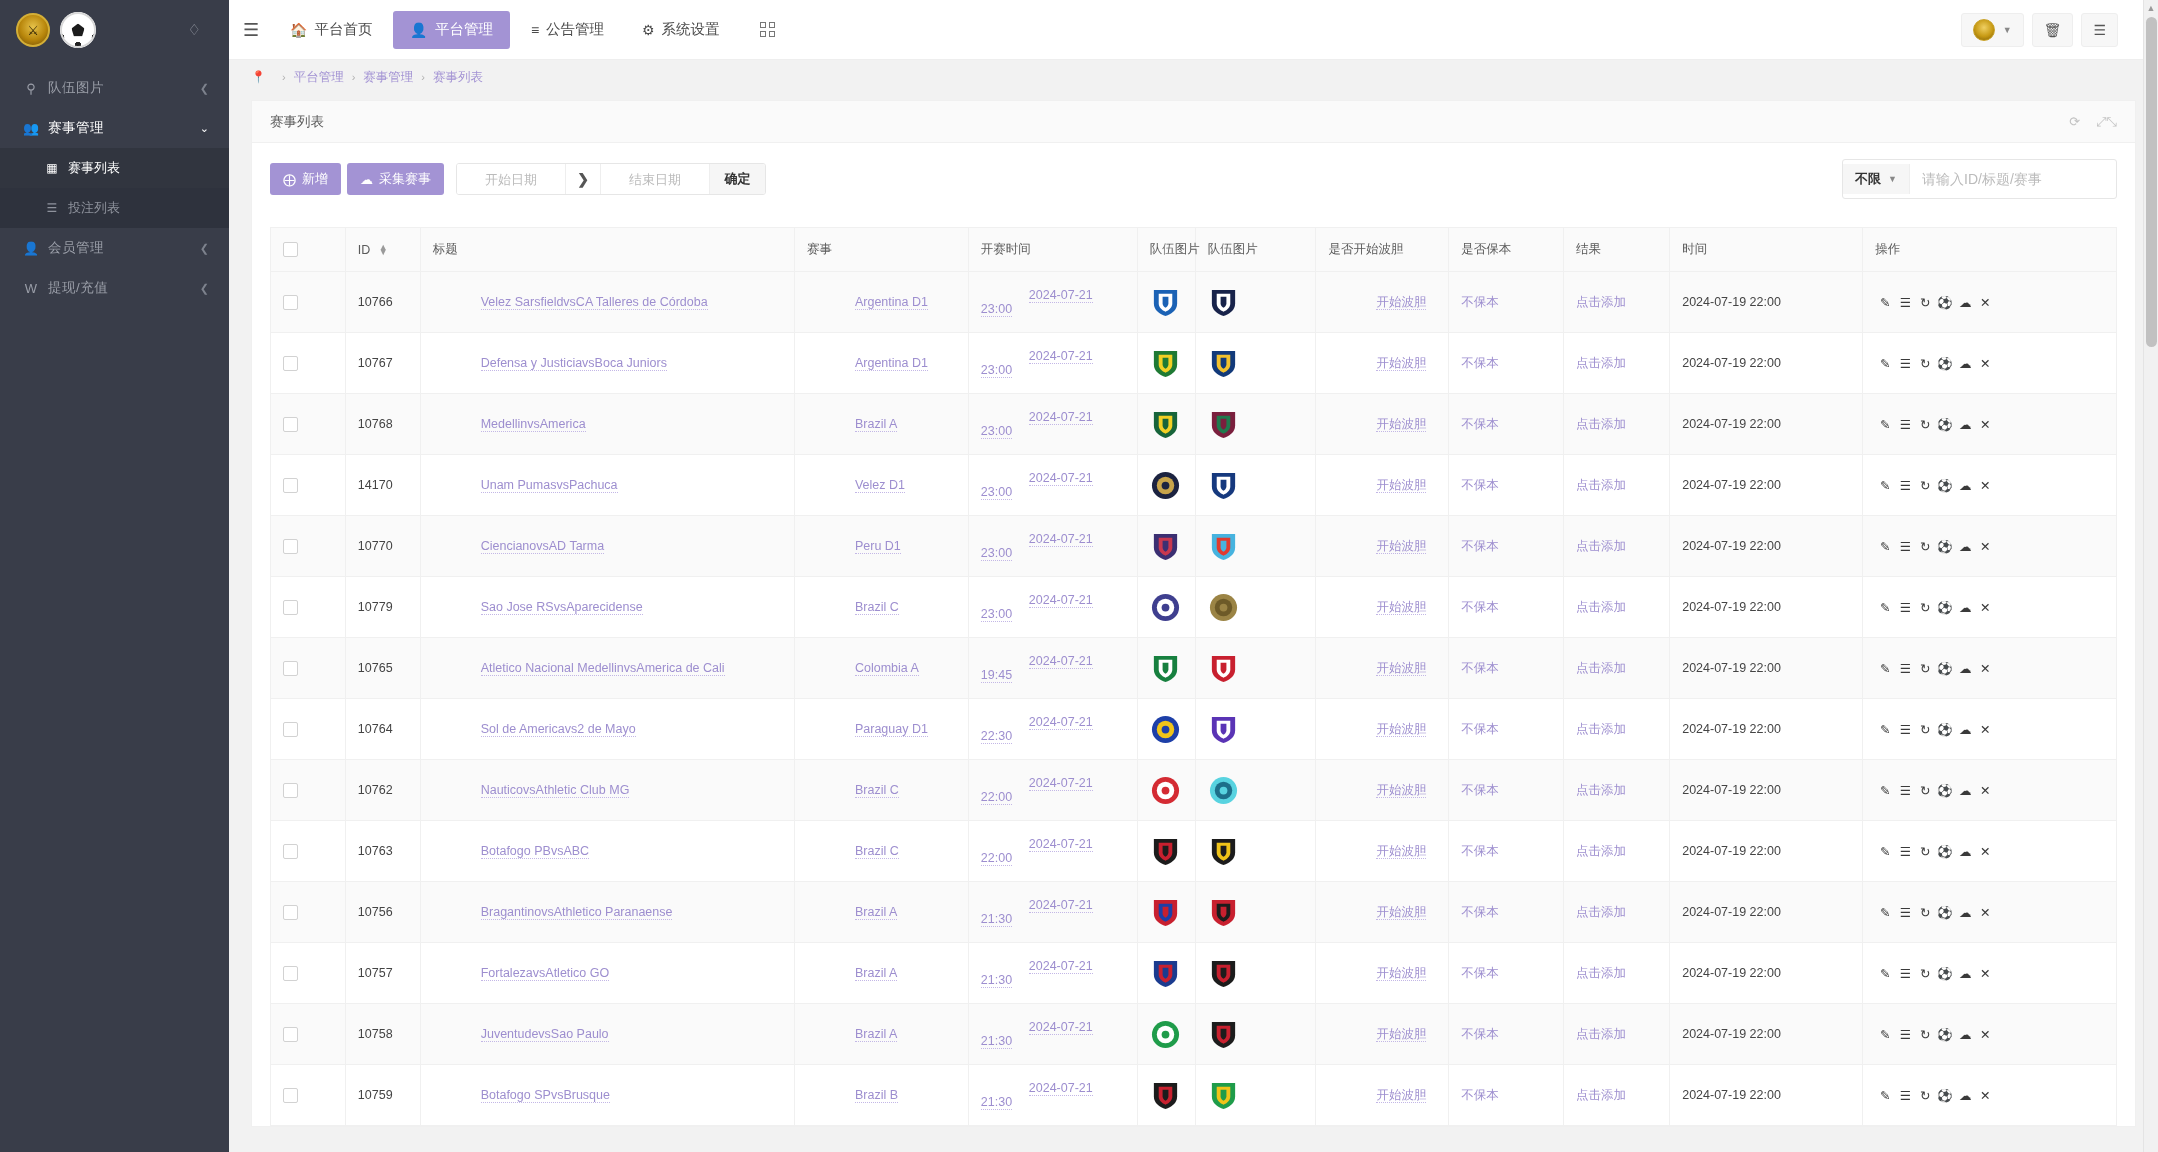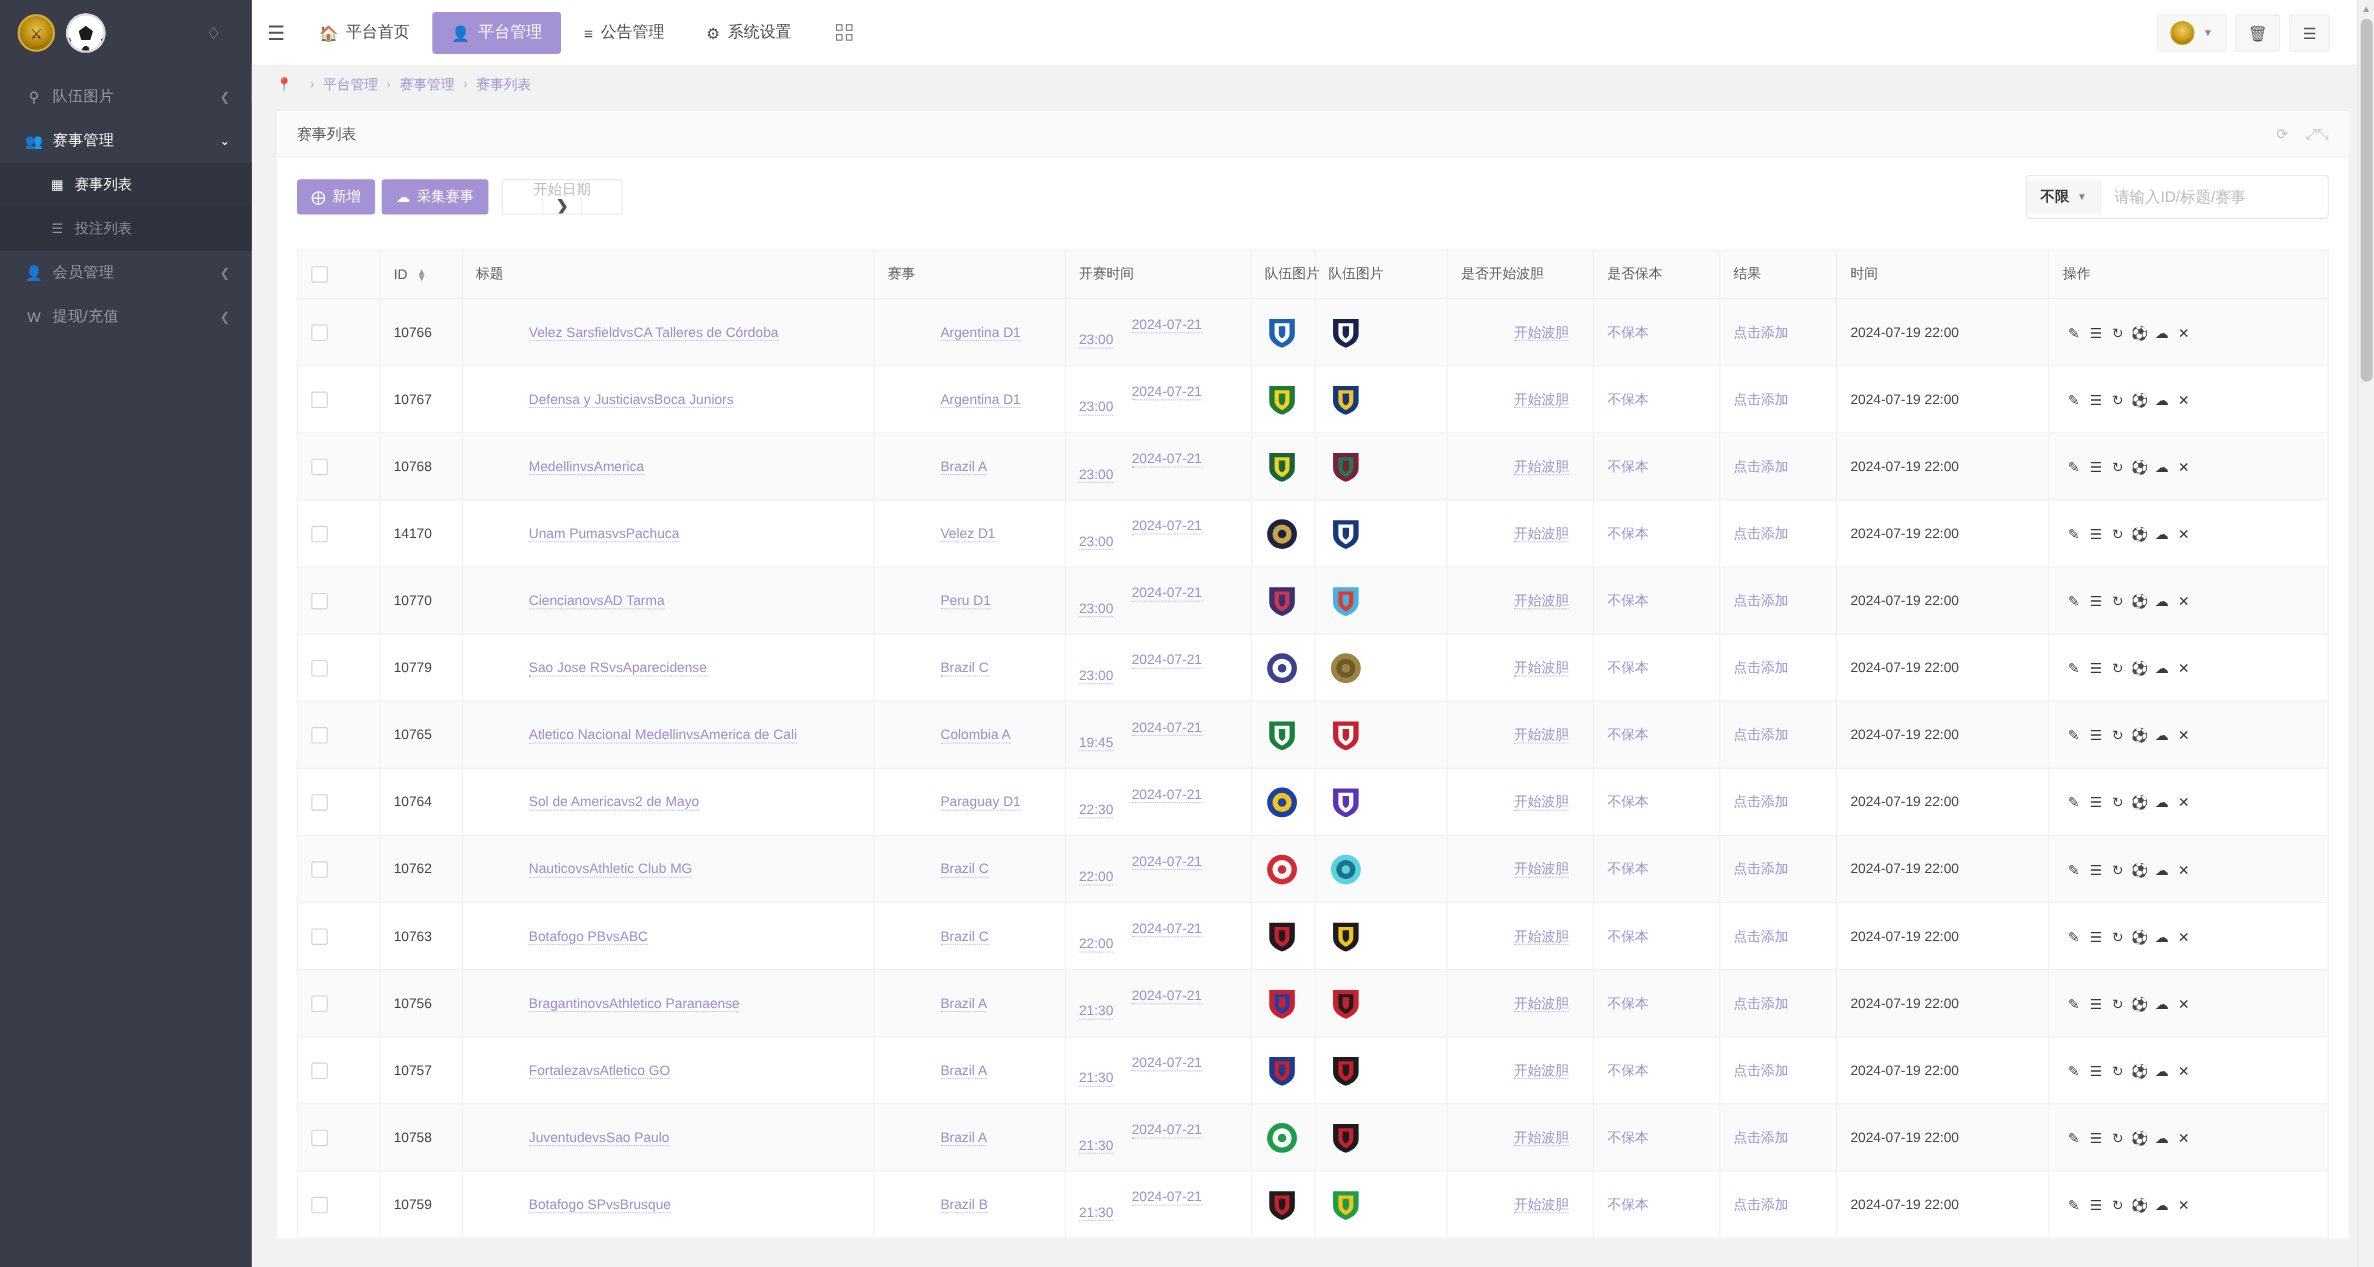--- a/index.html
+++ b/index.html
@@ -174,21 +174,20 @@
     display: inline-flex; align-items: center; gap: 6px;
     padding: 0 13px; cursor: pointer; border: none;
   }
   .btn-primary { background: #a393d4; color: #fff; }
   .btn-primary + .btn-primary { margin-left: 6px; }
 
   .daterange {
     display: flex; align-items: center; margin-left: 12px;
     border: 1px solid #e6e6e6; border-radius: 3px; overflow: hidden; height: 32px;
     background: #fff;
-    flex-direction: column;
   }
   .dr-input {
     width: 108px; height: 30px; border: none; outline: none;
     text-align: center; font-size: 13px; color: #333;
     background: #fff; font-family: "Liberation Sans", sans-serif;
   }
   .dr-input::placeholder { color: #bbb; }
   .dr-arrow {
     width: 36px; height: 30px; display: flex; align-items: center;
     justify-content: center; border-left: 1px solid #eee;

